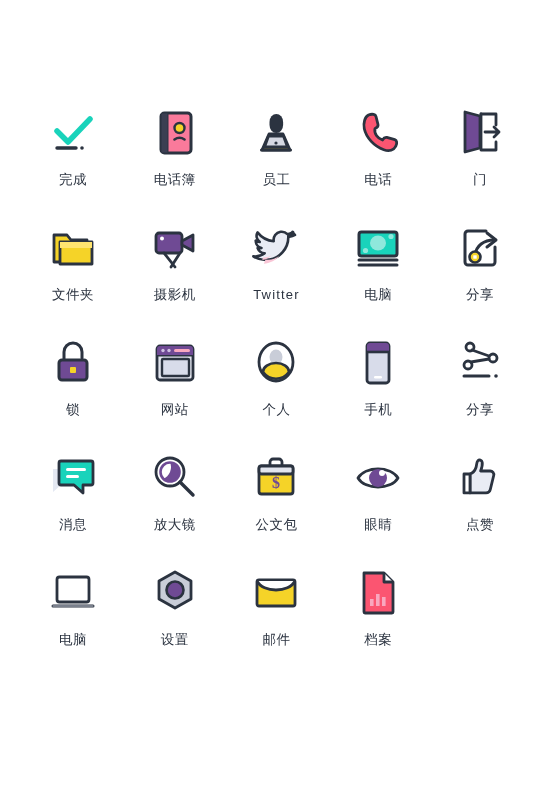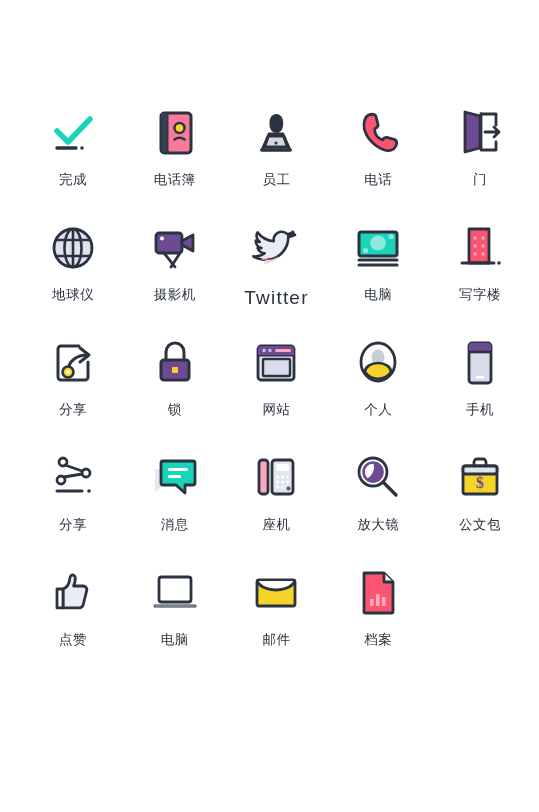--- a/index.html
+++ b/index.html
@@ -35,21 +35,21 @@
   .glyph svg { display: block; width: 54px; height: 54px; overflow: visible; }
   .cap {
     margin-top: 12px;
     font-size: 13.5px;
     line-height: 1;
     color: #2b3340;
     letter-spacing: 0.5px;
     white-space: nowrap;
     font-family: "Liberation Sans", "DejaVu Sans", sans-serif;
   }
-  .cap.latin { letter-spacing: 1.2px; font-size: 19px; }
+  .cap.latin { letter-spacing: 1.2px; font-size: 13px; }
 </style>
 </head>
 <body>
 
 <div id="icon-grid">
 
   <div class="cell">
     <span class="glyph">
       <svg viewBox="0 0 54 54">
         <path d="M11 25 L22 36 L44 13" fill="none" stroke="#19d3bb" stroke-width="5.5" stroke-linecap="round" stroke-linejoin="round"></path>
@@ -101,32 +101,31 @@
       <svg viewBox="0 0 54 54">
         <path d="M28 8 V44 H43 V36" fill="none" stroke="#2b3340" stroke-width="2.8" stroke-linecap="round" stroke-linejoin="round"></path>
         <path d="M43 19 V8 H28" fill="none" stroke="#2b3340" stroke-width="2.8" stroke-linecap="round" stroke-linejoin="round"></path>
         <path d="M12 6 L27 10 V42 L12 46 Z" fill="#6f4a94" stroke="#2b3340" stroke-width="2.8" stroke-linejoin="round"></path>
         <path d="M32 26 H46 M41 21 L46 26 L41 31" fill="none" stroke="#2b3340" stroke-width="2.8" stroke-linecap="round" stroke-linejoin="round"></path>
       </svg>
     </span>
     <span class="cap">门</span>
   </div>
 
-
-  <div class="cell">
-    <span class="glyph">
-      <svg viewBox="0 0 54 54">
-        <circle cx="27" cy="27" r="19" fill="#dfe2ea" stroke="#2b3340" stroke-width="2.8"></circle>
-        <ellipse cx="27" cy="27" rx="8.5" ry="19" fill="none" stroke="#2b3340" stroke-width="2.6"></ellipse>
-        <path d="M27 8 V46" fill="none" stroke="#2b3340" stroke-width="2.6"></path>
-        <path d="M9.5 19 H44.5 M9.5 35 H44.5" fill="none" stroke="#2b3340" stroke-width="2.6"></path>
-      </svg>
-    </span>
-    <span class="cap">地球仪</span>
-  </div>
+  <div class="cell">
+    <span class="glyph">
+      <svg viewBox="0 0 54 54">
+        <path d="M8 14 h13 l4 5 h16 v22 h-33 z" fill="#f5d328" stroke="#2b3340" stroke-width="2.8" stroke-linejoin="round"></path>
+        <path d="M14 21 h32 v22 h-32 z" fill="#f5d328" stroke="#2b3340" stroke-width="2.8" stroke-linejoin="round"></path>
+        <path d="M14 21 h32 v6 h-32 z" fill="#ffe470" stroke="none"></path>
+      </svg>
+    </span>
+    <span class="cap">文件夹</span>
+  </div>
+
 
   <div class="cell">
     <span class="glyph">
       <svg viewBox="0 0 54 54">
         <rect x="8" y="12" width="26" height="20" rx="3" fill="#6f4a94" stroke="#2b3340" stroke-width="2.8"></rect>
         <path d="M34 20 L45 14 V30 L34 24 Z" fill="#6f4a94" stroke="#2b3340" stroke-width="2.8" stroke-linejoin="round"></path>
         <circle cx="14" cy="17.5" r="2" fill="#ffffff"></circle>
         <path d="M16 32 L27 46 M32 32 L23 46" fill="none" stroke="#2b3340" stroke-width="2.8" stroke-linecap="round"></path>
       </svg>
     </span>
@@ -150,36 +149,20 @@
         <rect x="8" y="11" width="38" height="24" rx="2.5" fill="#19d3bb" stroke="#2b3340" stroke-width="3"></rect>
         <ellipse cx="27" cy="22" rx="8" ry="7.5" fill="#8fe8dc"></ellipse>
         <circle cx="14.5" cy="29.5" r="2.6" fill="#8fe8dc"></circle>
         <circle cx="40" cy="15.5" r="2.6" fill="#8fe8dc"></circle>
         <path d="M8 39 H46 M8 44 H46" fill="none" stroke="#2b3340" stroke-width="3" stroke-linecap="round"></path>
       </svg>
     </span>
     <span class="cap">电脑</span>
   </div>
 
-  <div class="cell">
-    <span class="glyph">
-      <svg viewBox="0 0 54 54">
-        <rect x="16" y="8" width="20" height="34" fill="#fb5571" stroke="#2b3340" stroke-width="2.8" stroke-linejoin="round"></rect>
-        <circle cx="22" cy="17" r="1.7" fill="#f9a8bf"></circle>
-        <circle cx="30" cy="17" r="1.7" fill="#f9a8bf"></circle>
-        <circle cx="22" cy="25" r="1.7" fill="#f9a8bf"></circle>
-        <circle cx="30" cy="25" r="1.7" fill="#f9a8bf"></circle>
-        <circle cx="22" cy="33" r="1.7" fill="#f9a8bf"></circle>
-        <circle cx="30" cy="33" r="1.7" fill="#f9a8bf"></circle>
-        <path d="M9 42 H41" fill="none" stroke="#2b3340" stroke-width="3" stroke-linecap="round"></path>
-        <circle cx="46" cy="42" r="1.8" fill="#2b3340"></circle>
-      </svg>
-    </span>
-    <span class="cap">写字楼</span>
-  </div>
 
   <div class="cell">
     <span class="glyph">
       <svg viewBox="0 0 54 54">
         <path d="M33 10 H15 a3 3 0 0 0 -3 3 V41 a3 3 0 0 0 3 3 H39 a3 3 0 0 0 3 -3 V26" fill="none" stroke="#2b3340" stroke-width="3" stroke-linecap="round" stroke-linejoin="round"></path>
         <path d="M22 36 c0 -12 10 -17 19 -17" fill="none" stroke="#2b3340" stroke-width="3" stroke-linecap="round"></path>
         <path d="M34 12 L43 19 L34 26" fill="none" stroke="#2b3340" stroke-width="3" stroke-linecap="round" stroke-linejoin="round"></path>
         <circle cx="22" cy="36" r="5.5" fill="#f5d328" stroke="#2b3340" stroke-width="2.6"></circle>
         <rect x="20.3" y="34.3" width="3.4" height="3.4" fill="#ffffff"></rect>
       </svg>
@@ -256,39 +239,20 @@
       <svg viewBox="0 0 54 54">
         <path d="M7 18 h22 v16 h-14 l-8 7 z" fill="#e4e8f2"></path>
         <path d="M15 10 h30 a2 2 0 0 1 2 2 v20 a2 2 0 0 1 -2 2 h-8 l0 8 l-9 -8 h-13 a2 2 0 0 1 -2 -2 V12 a2 2 0 0 1 2 -2 z" fill="#19d3bb" stroke="#2b3340" stroke-width="2.8" stroke-linejoin="round"></path>
         <rect x="20" y="17" width="20" height="3" rx="1.5" fill="#ffffff"></rect>
         <rect x="20" y="24" width="13" height="3" rx="1.5" fill="#ffffff"></rect>
       </svg>
     </span>
     <span class="cap">消息</span>
   </div>
 
-  <div class="cell">
-    <span class="glyph">
-      <svg viewBox="0 0 54 54">
-        <rect x="10" y="9" width="9" height="34" rx="3" fill="#f9a8bf" stroke="#2b3340" stroke-width="2.8"></rect>
-        <rect x="23" y="9" width="21" height="34" rx="3" fill="#e2e5ee" stroke="#2b3340" stroke-width="2.8"></rect>
-        <rect x="27" y="13" width="13" height="7" rx="1.5" fill="#ffffff"></rect>
-        <circle cx="28.5" cy="26" r="1.5" fill="#ffffff"></circle>
-        <circle cx="33.5" cy="26" r="1.5" fill="#ffffff"></circle>
-        <circle cx="38.5" cy="26" r="1.5" fill="#ffffff"></circle>
-        <circle cx="28.5" cy="31" r="1.5" fill="#ffffff"></circle>
-        <circle cx="33.5" cy="31" r="1.5" fill="#ffffff"></circle>
-        <circle cx="38.5" cy="31" r="1.5" fill="#ffffff"></circle>
-        <circle cx="28.5" cy="36" r="1.5" fill="#ffffff"></circle>
-        <circle cx="33.5" cy="36" r="1.5" fill="#ffffff"></circle>
-        <circle cx="39.5" cy="37.5" r="2" fill="#6f4a94"></circle>
-      </svg>
-    </span>
-    <span class="cap">座机</span>
-  </div>
 
   <div class="cell">
     <span class="glyph">
       <svg viewBox="0 0 54 54">
         <circle cx="22" cy="21" r="14" fill="#ffffff" stroke="#2b3340" stroke-width="2.8"></circle>
         <path d="M22 11 a10 10 0 1 1 -7 17 a13 13 0 0 0 7 -17 z" fill="#6f4a94"></path>
         <circle cx="22" cy="21" r="9.5" fill="none" stroke="#6f4a94" stroke-width="2.6"></circle>
         <path d="M32 31 L45 44" fill="none" stroke="#2b3340" stroke-width="3.4" stroke-linecap="round"></path>
       </svg>
     </span>
@@ -300,20 +264,30 @@
       <svg viewBox="0 0 54 54">
         <path d="M21 15 V11 a3 3 0 0 1 3 -3 h6 a3 3 0 0 1 3 3 v4" fill="none" stroke="#2b3340" stroke-width="2.8" stroke-linecap="round"></path>
         <rect x="10" y="15" width="34" height="28" rx="2.5" fill="#f5d328" stroke="#2b3340" stroke-width="2.8"></rect>
         <rect x="10" y="15" width="34" height="8" rx="2.5" fill="#e2e5ee" stroke="#2b3340" stroke-width="2.8"></rect>
         <text x="27" y="37" font-family="'Liberation Serif', serif" font-size="16" font-weight="bold" fill="#6f4a94" text-anchor="middle">$</text>
       </svg>
     </span>
     <span class="cap">公文包</span>
   </div>
 
+  <div class="cell">
+    <span class="glyph">
+      <svg viewBox="0 0 54 54">
+        <path d="M7 27 c7 -12 33 -12 40 0 c-7 12 -33 12 -40 0 z" fill="#ffffff" stroke="#2b3340" stroke-width="2.8" stroke-linejoin="round"></path>
+        <path d="M27 18 a9 9 0 1 1 0 18 a9 9 0 0 1 0 -18 z" fill="#6f4a94"></path>
+        <circle cx="31" cy="22" r="3" fill="#ffffff"></circle>
+      </svg>
+    </span>
+    <span class="cap">眼睛</span>
+  </div>
 
   <div class="cell">
     <span class="glyph">
       <svg viewBox="0 0 54 54">
         <path d="M17 23 c3 -1 5 -3.5 6 -6.5 c0.8 -2.4 0.4 -5 1.8 -6.6 c1.5 -1.7 4 -0.9 4.4 1.4 c0.5 3 -0.5 6 -1.6 8.7 h9.6 a3.6 3.6 0 0 1 3.5 4.5 l-3.4 14 a4.4 4.4 0 0 1 -4.3 3.4 H17 z" fill="#e9ecf4" stroke="#2b3340" stroke-width="2.8" stroke-linejoin="round"></path>
         <path d="M11 23 h6 v18.9 h-6 a0 0 0 0 1 0 0 z" fill="#ffffff" stroke="#2b3340" stroke-width="2.8" stroke-linejoin="round"></path>
       </svg>
     </span>
     <span class="cap">点赞</span>
   </div>
@@ -323,20 +297,29 @@
       <svg viewBox="0 0 54 54">
         <rect x="11" y="11" width="32" height="25" rx="2.5" fill="#ffffff" stroke="#2b3340" stroke-width="2.8"></rect>
         <path d="M7 40 H47" fill="none" stroke="#2b3340" stroke-width="3" stroke-linecap="round"></path>
         <path d="M7 40 H47" fill="none" stroke="#c9cdd8" stroke-width="1" stroke-linecap="round"></path>
       </svg>
     </span>
     <span class="cap">电脑</span>
   </div>
 
 
+  <div class="cell">
+    <span class="glyph">
+      <svg viewBox="0 0 54 54">
+        <path d="M27 6 L43 15 V33 L27 42 L11 33 V15 Z" fill="#c9cdd8" stroke="#2b3340" stroke-width="2.8" stroke-linejoin="round"></path>
+        <circle cx="27" cy="24" r="8.5" fill="#6f4a94" stroke="#2b3340" stroke-width="2.6"></circle>
+      </svg>
+    </span>
+    <span class="cap">设置</span>
+  </div>
 
   <div class="cell">
     <span class="glyph">
       <svg viewBox="0 0 54 54">
         <rect x="8" y="14" width="38" height="26" rx="2" fill="#f5d328" stroke="#2b3340" stroke-width="2.8"></rect>
         <path d="M8 15 c6 12 32 12 38 0" fill="#ffffff" stroke="#2b3340" stroke-width="2.8" stroke-linejoin="round"></path>
       </svg>
     </span>
     <span class="cap">邮件</span>
   </div>

